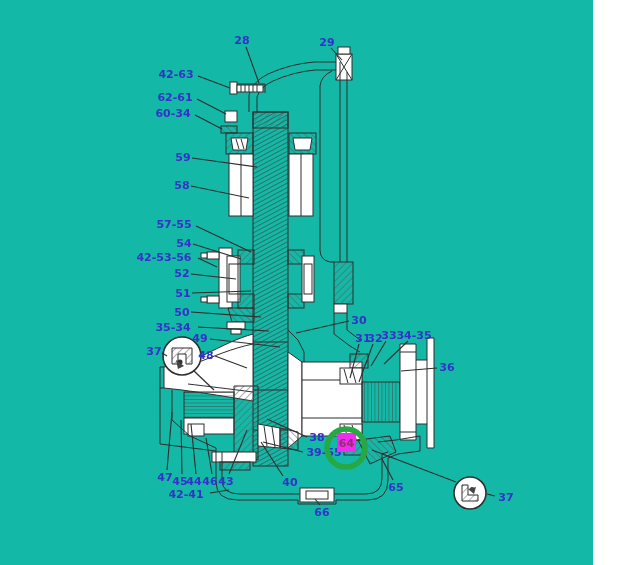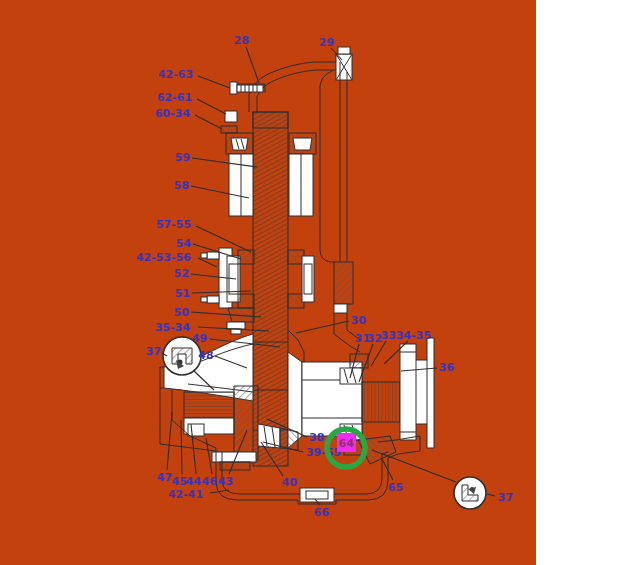--- a/index.html
+++ b/index.html
@@ -1,16 +1,16 @@
 <!DOCTYPE html>
 <html><head>
 <meta charset="utf-8">
 <style>
   html,body{margin:0;padding:0;background:#ffffff;}
-  .stage{position:relative;width:536px;height:565px;background:#c2410c;overflow:hidden;}
+  .stage{position:relative;width:593px;height:565px;background:#14b8a6;overflow:hidden;}
   svg{display:block;}
   .callout{font:bold 11px "DejaVu Sans", sans-serif;}
   .marker-label{font:bold 11px "DejaVu Sans", sans-serif;}
 </style>
 </head>
 <body>
 
 <div class="stage">
 <svg width="634" height="565" viewBox="0 0 634 565">
   <defs>

